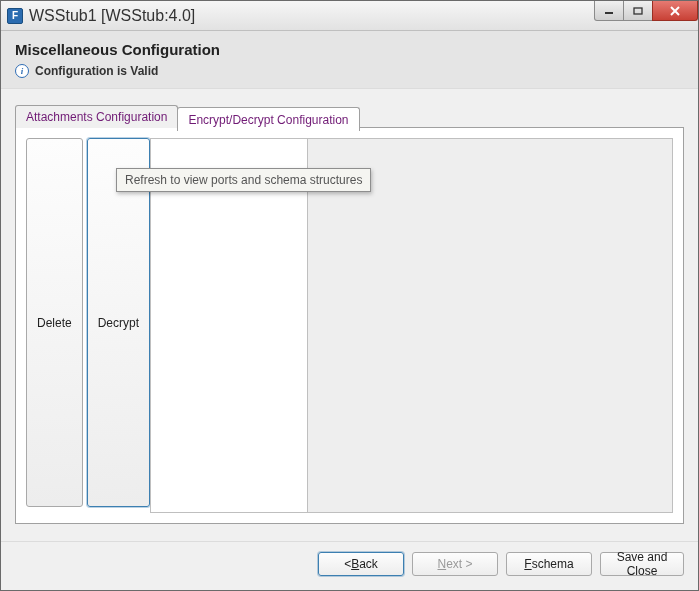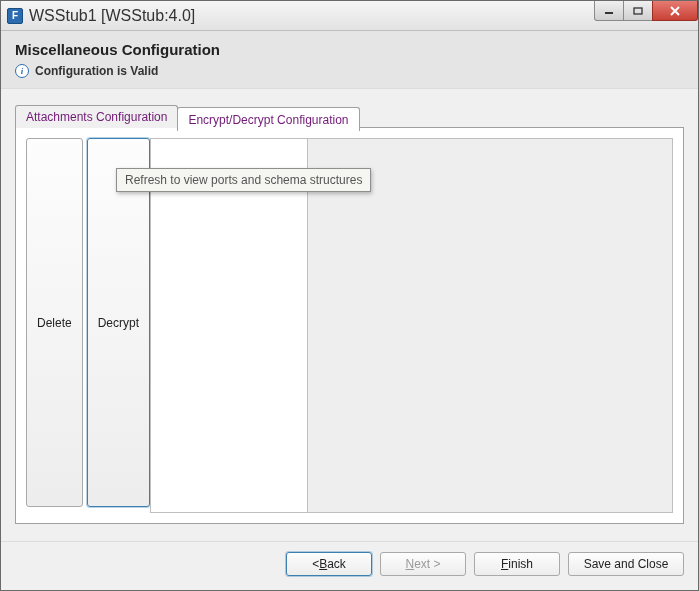--- a/index.html
+++ b/index.html
@@ -226,21 +226,21 @@
     border: 1px solid #a9a9a9;
     border-radius: 3px;
     font-family: inherit;
     font-size: 12px;
     color: #222;
     display: flex;
     align-items: center;
     justify-content: center;
     cursor: pointer;
   }
-  .footer .wiz-btn.wide { width: 116px; }
+  .footer .wiz-btn.wide { width: 84px; }
   .footer .wiz-btn.focus {
     border-color: #3c7fb1;
     box-shadow: 0 0 0 1px rgba(60,127,177,0.35);
   }
   .footer .wiz-btn.disabled {
     color: #9a9a9a;
     cursor: default;
   }
   .footer .wiz-btn .mn { text-decoration: underline; }
 </style>
@@ -304,16 +304,16 @@
     <span>&lt; </span>
       <span class="mn">B</span>
       <span>ack</span>
   </button>
   <button class="wiz-btn disabled">
     <span class="mn">N</span>
       <span>ext &gt;</span>
   </button>
   <button class="wiz-btn">
     <span class="mn">F</span>
-      <span>inish</span>
+      <span>schema</span>
   </button>
   <button class="wiz-btn wide">Save and Close</button>
 </div>
 
 </body></html>

